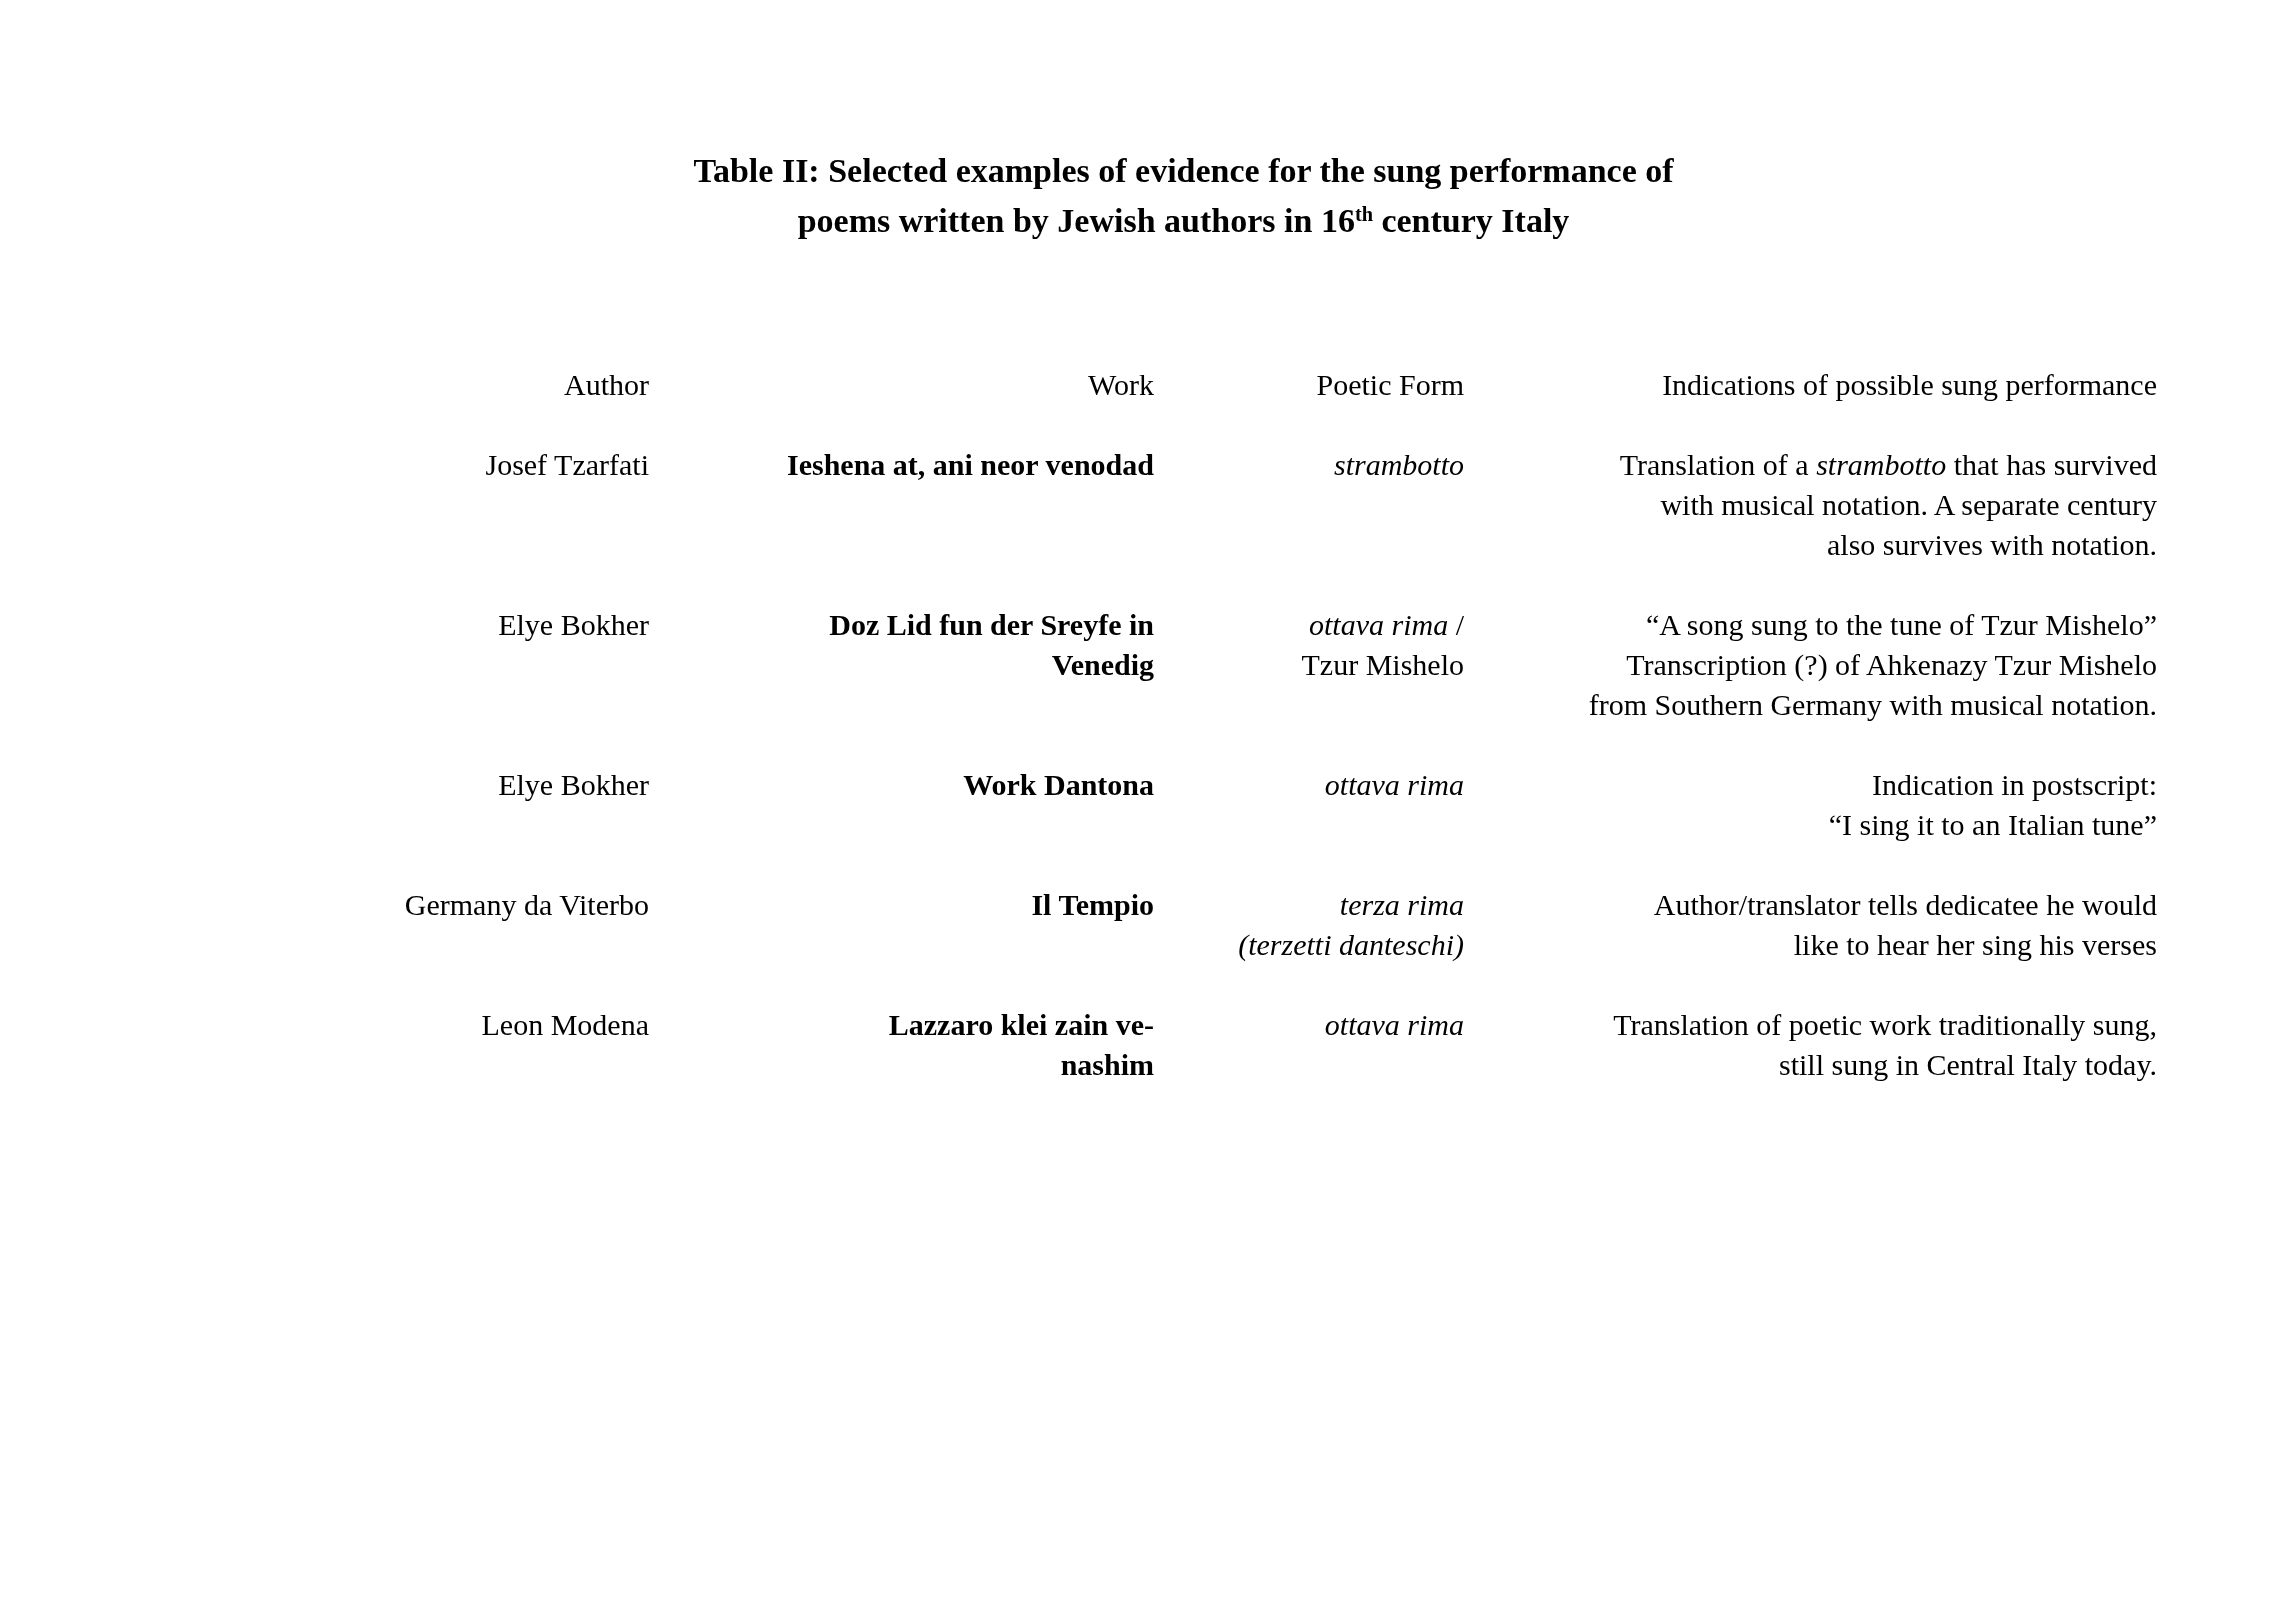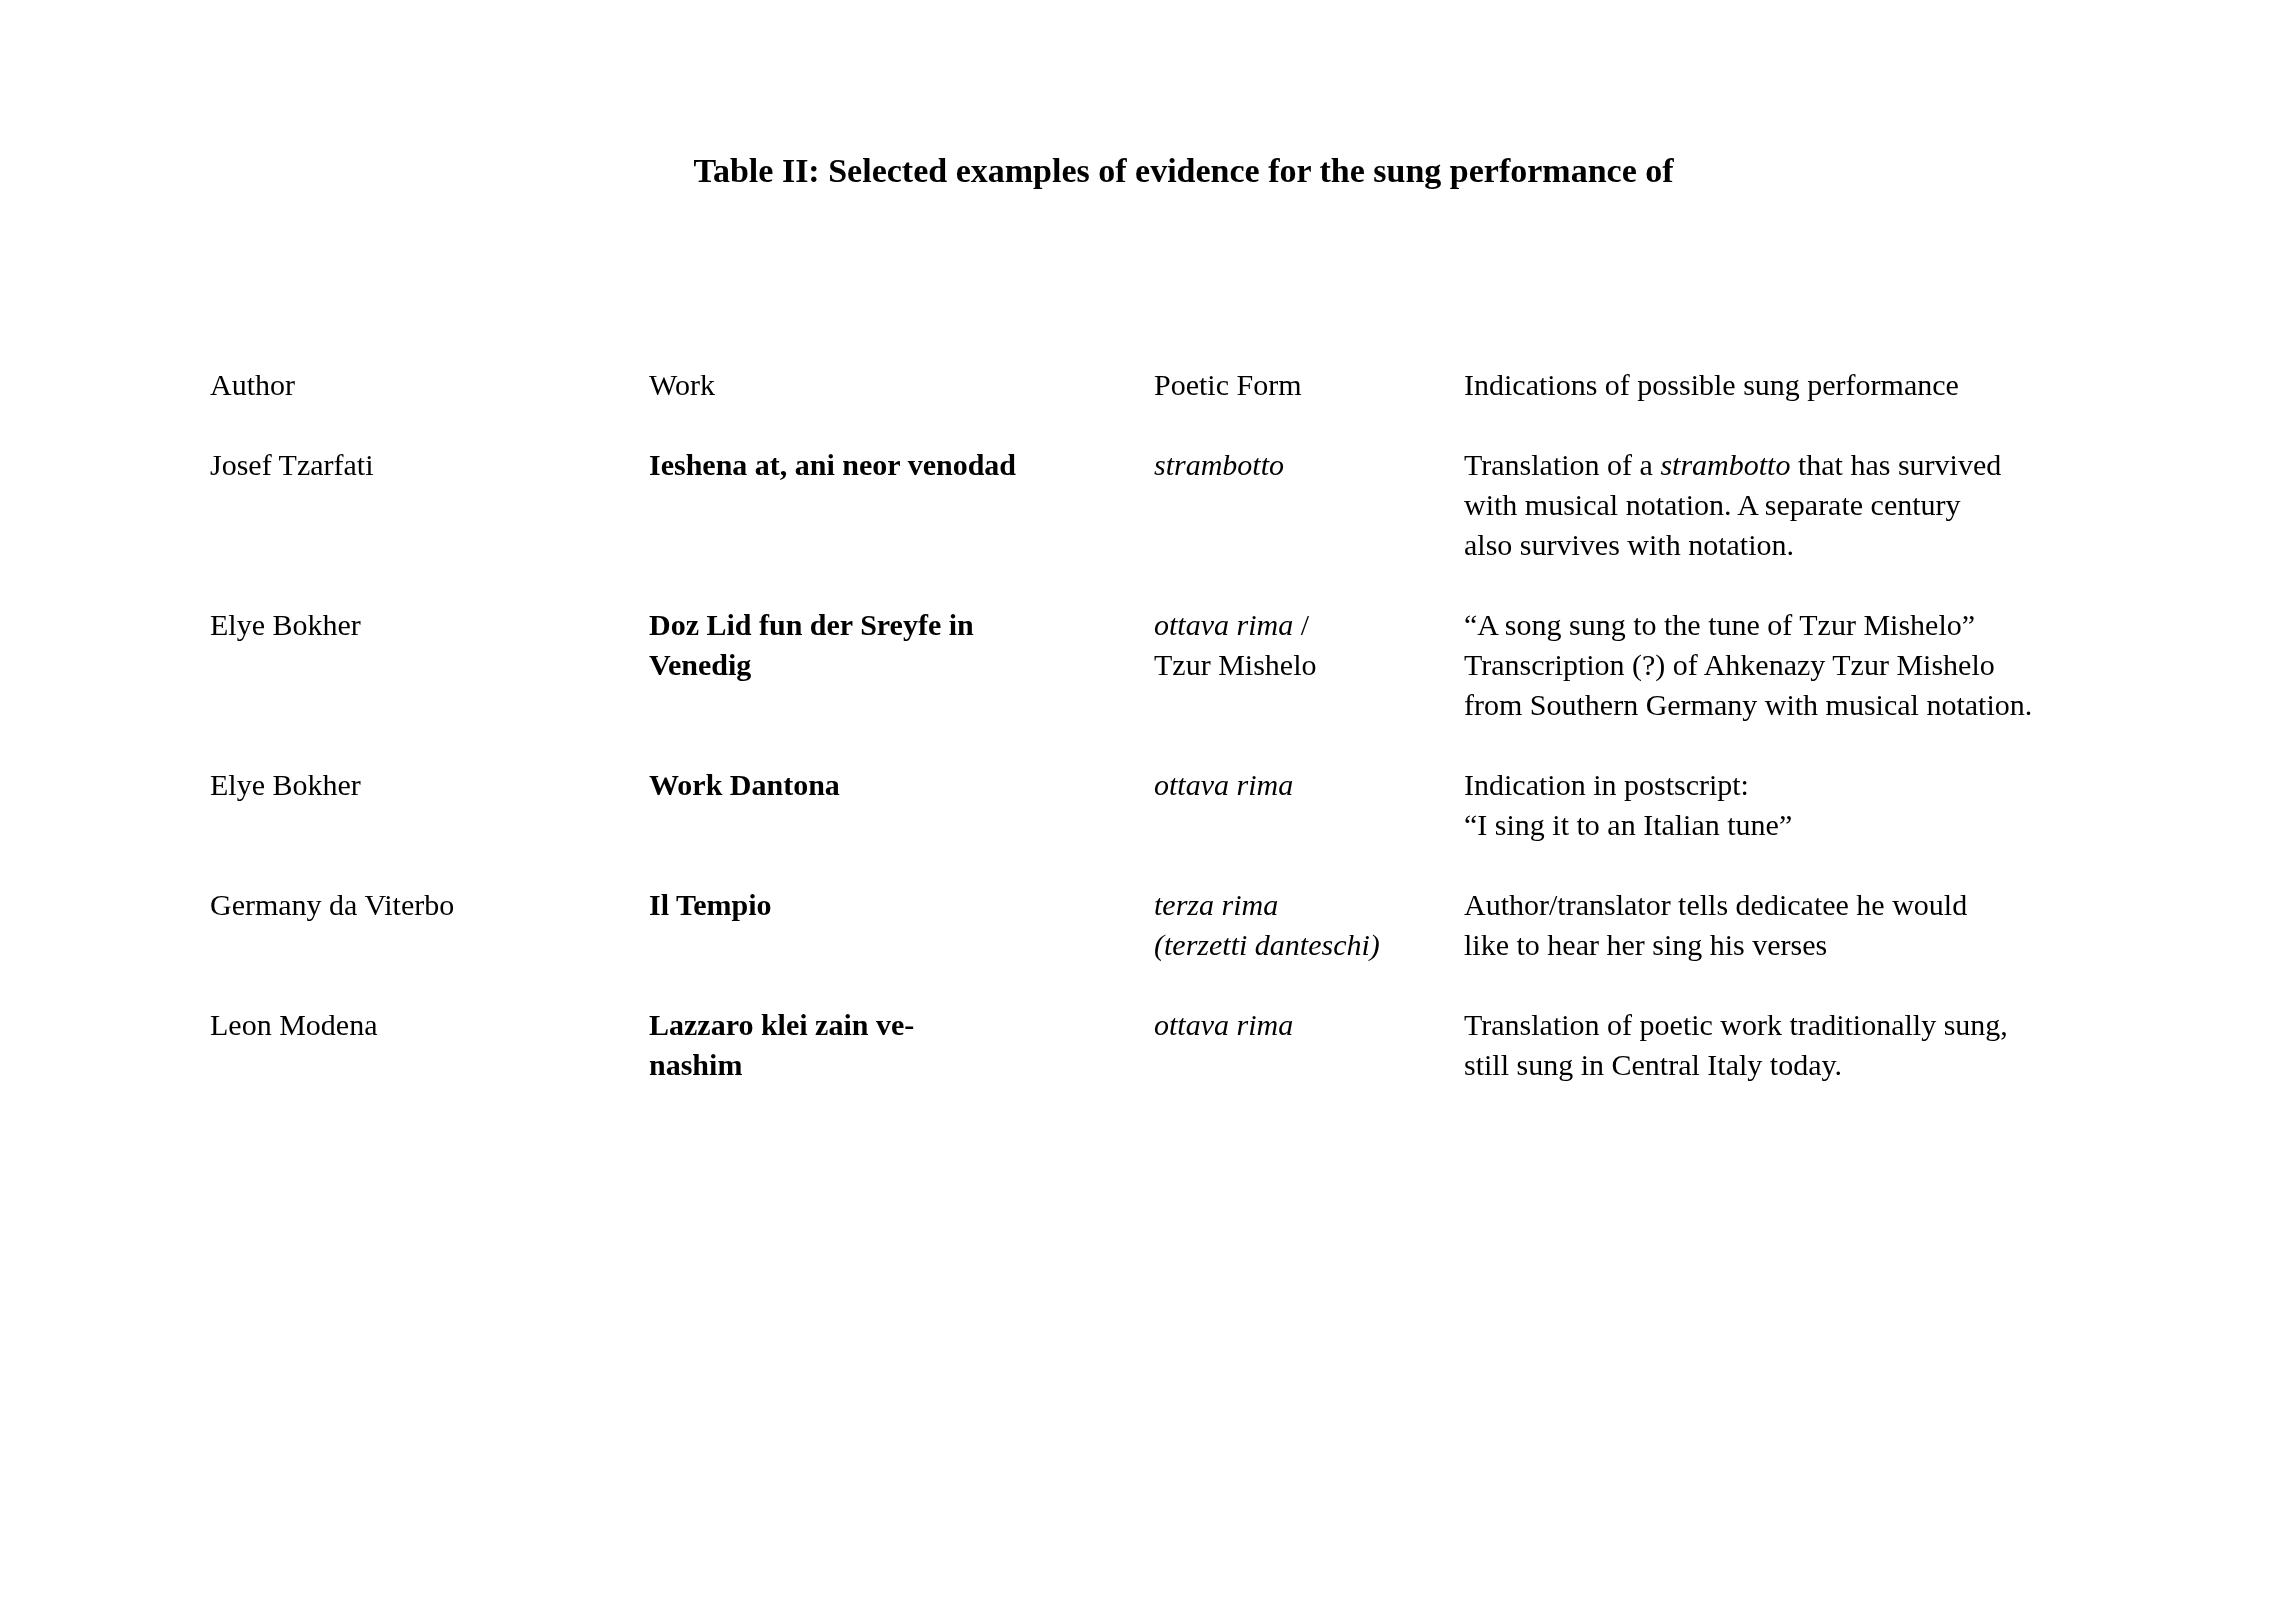--- a/index.html
+++ b/index.html
@@ -38,35 +38,37 @@
     width: 1947px;
     border-collapse: collapse;
     table-layout: fixed;
     font-size: 30px;
     line-height: 40px;
   }
   table.tbl td {
     vertical-align: top;
     padding: 0 0 40px 0;
     white-space: nowrap;
+    text-align: right;
   }
   .c-author { width: 439px; }
   .c-work { width: 505px; }
   .c-form { width: 310px; }
   .c-ind { width: 693px; }
   .b { font-weight: bold; margin-top: 44px; }
   .i { font-style: italic; margin-top: 12px; }
 </style>
 </head>
 <body>
 
 <div class="page">
 
   <div class="title-block">
     <div>Table II: Selected examples of evidence for the sung performance of</div>
+    <div><span>poems written by Jewish authors in 16</span><sup>th</sup><span> century Italy</span></div>
   </div>
 
   <table class="tbl">
     <colgroup>
       <col class="c-author">
         <col class="c-work">
         <col class="c-form">
         <col class="c-ind">
     </colgroup>
 

